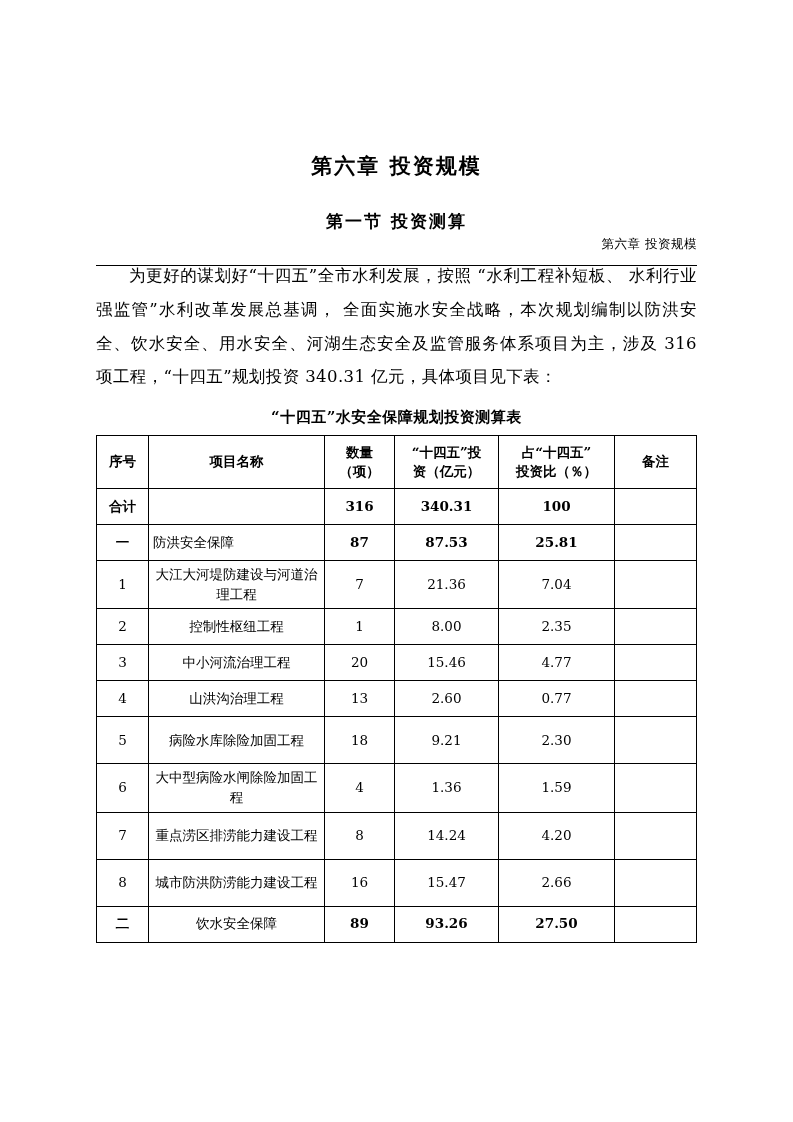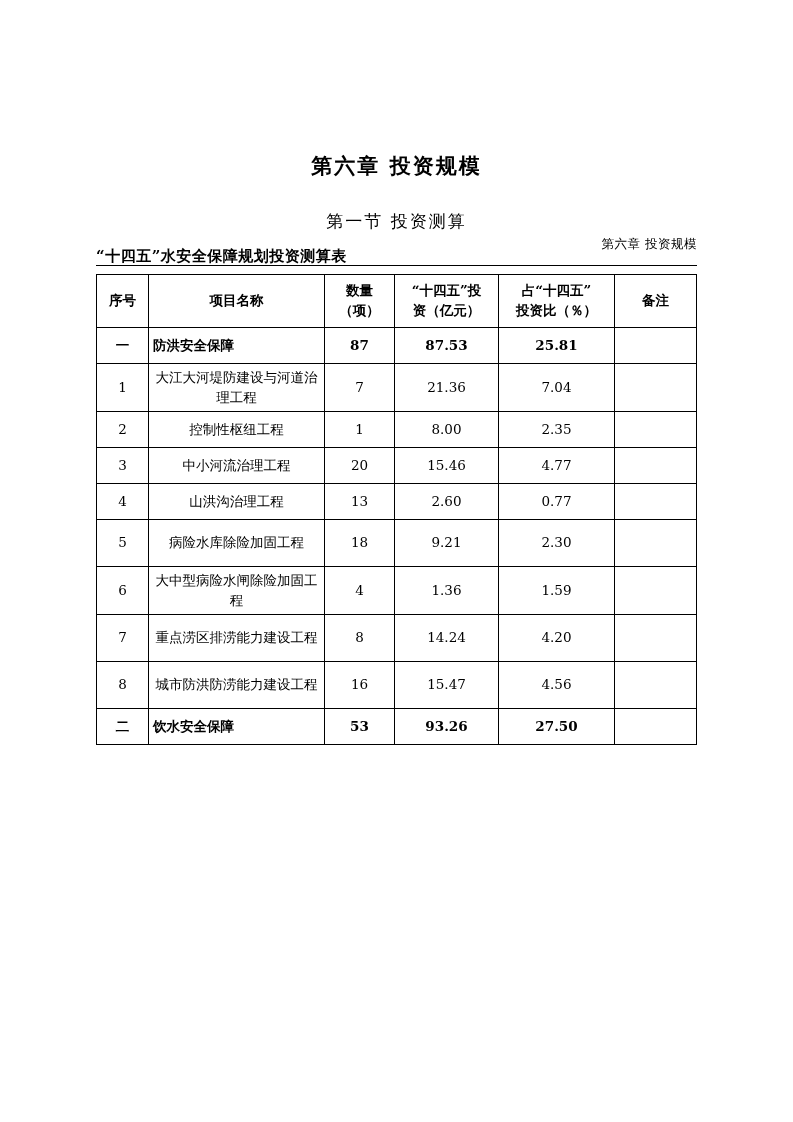--- a/index.html
+++ b/index.html
@@ -43,35 +43,35 @@
     text-align: center;
     font-size: 21px;
     font-weight: bold;
     letter-spacing: 2px;
     font-family: "DejaVu Sans", "Liberation Sans", sans-serif;
   }
   .section-title {
     margin-top: 30px;
     text-align: center;
     font-size: 17px;
-    font-weight: normal;
+    font-weight: bold;
     letter-spacing: 2px;
     font-family: "DejaVu Serif", "Liberation Serif", serif;
   }
   .body-text {
     margin-top: 26px;
     font-size: 16.5px;
     line-height: 2.05;
     text-align: justify;
     text-indent: 2em;
     letter-spacing: 0.4px;
   }
   .table-caption {
     margin-top: 14px;
-    text-align: left;
+    text-align: center;
     font-size: 15px;
     font-weight: bold;
     letter-spacing: 0.5px;
   }
   table.invest {
     margin-top: 8px;
     width: 100%;
     border-collapse: collapse;
     font-size: 13.5px;
     table-layout: fixed;
@@ -95,36 +95,37 @@
   .col-pct { width: 116px; }
   .col-note { width: 82px; }
   td.name-cell {
     text-align: left;
     padding-left: 8px;
   }
   tr.bold-row td {
     font-weight: bold;
   }
   tr.bold-row td.name-cell {
-    font-weight: bold;
+    font-weight: normal;
   }
   .row-tall td { height: 38px; }
   .row-short td { height: 27px; }
 </style>
 </head>
 <body>
 
 <div class="page">
 
   <div class="header">第六章 投资规模</div>
   <div class="header-rule"></div>
 
   <div class="chapter-title">第六章 投资规模</div>
   <div class="section-title">第一节 投资测算</div>
 
+  <div class="body-text">为更好的谋划好“十四五”全市水利发展，按照 “水利工程补短板、 水利行业强监管”水利改革发展总基调， 全面实施水安全战略，本次规划编制以防洪安全、饮水安全、用水安全、河湖生态安全及监管服务体系项目为主，涉及 316 项工程，“十四五”规划投资 340.31 亿元，具体项目见下表：</div>
 
   <div class="table-caption">“十四五”水安全保障规划投资测算表</div>
 
   <table class="invest">
     <colgroup>
       <col class="col-no">
       <col class="col-name">
       <col class="col-qty">
       <col class="col-inv">
       <col class="col-pct">
@@ -144,20 +145,28 @@
         </th>
         <th>
           <div>占“十四五”</div>
           <div>投资比（％）</div>
         </th>
         <th>备注</th>
       </tr>
     </thead>
     <tbody id="table-body">
         <tr class="bold-row row-short">
+          <td>合计</td>
+          <td class="name-cell" style="text-align: left;"></td>
+          <td>316</td>
+          <td>340.31</td>
+          <td>100</td>
+          <td></td>
+        </tr>
+        <tr class="bold-row row-short">
           <td>一</td>
           <td class="name-cell" style="text-align: left;">防洪安全保障</td>
           <td>87</td>
           <td>87.53</td>
           <td>25.81</td>
           <td></td>
         </tr>
         <tr class="row-tall">
           <td>1</td>
           <td class="name-cell">大江大河堤防建设与河道治理工程</td>
@@ -212,27 +221,27 @@
           <td>8</td>
           <td>14.24</td>
           <td>4.20</td>
           <td></td>
         </tr>
         <tr class="row-tall">
           <td>8</td>
           <td class="name-cell">城市防洪防涝能力建设工程</td>
           <td>16</td>
           <td>15.47</td>
-          <td>4.56</td>
+          <td>2.66</td>
           <td></td>
         </tr>
         <tr class="bold-row row-short">
           <td>二</td>
-          <td class="name-cell" style="text-align: left;">饮水安全保障</td>
-          <td>53</td>
+          <td class="name-cell" style="text-align: center;">饮水安全保障</td>
+          <td>89</td>
           <td>93.26</td>
           <td>27.50</td>
           <td></td>
         </tr>
       </tbody>
   </table>
 
 </div>
 
 </body></html>

